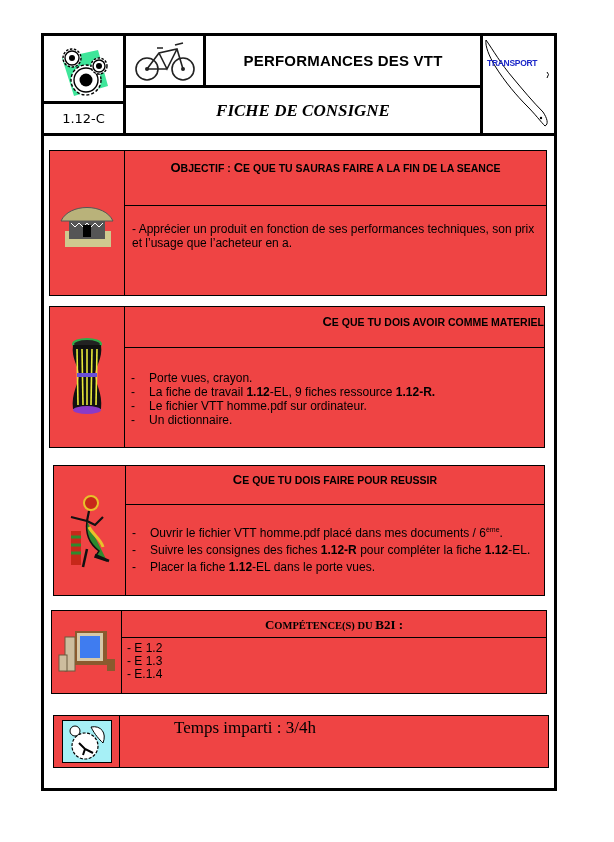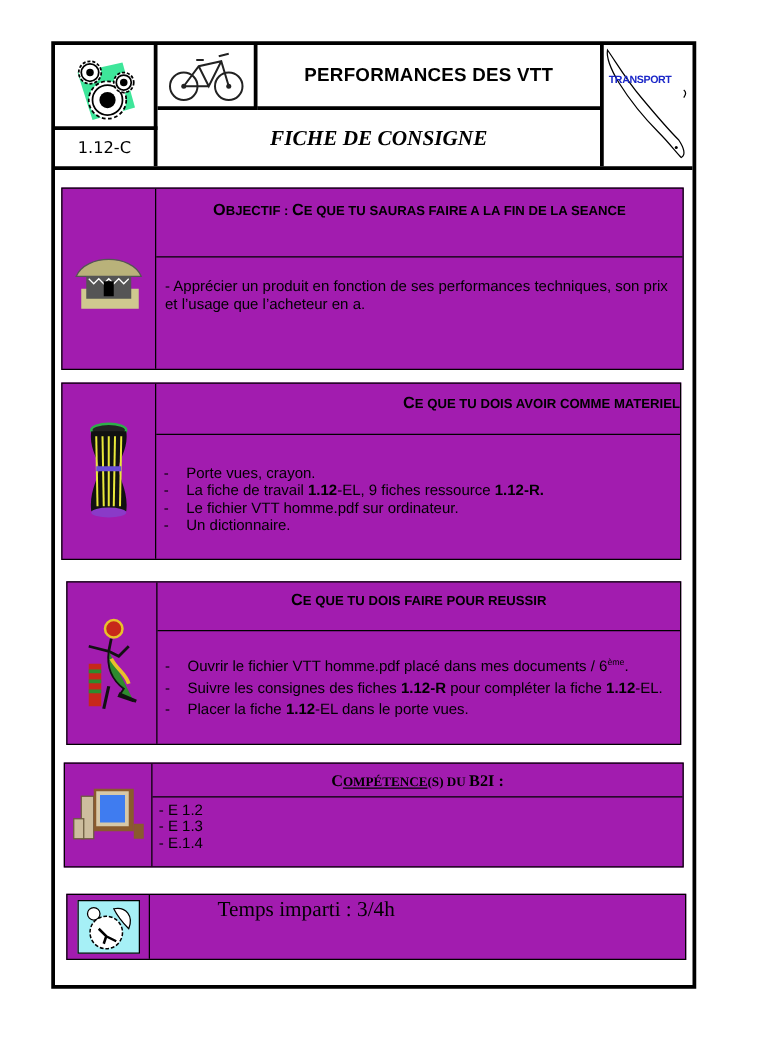--- a/index.html
+++ b/index.html
@@ -21,21 +21,21 @@
                 font-weight: bold; font-size: 15px; letter-spacing: 0.2px; }
   .subtitle-cell { left: 82px; top: 52px; width: 354px; height: 45px;
                    display: flex; align-items: center; justify-content: center;
                    font-family: "Liberation Serif", serif; font-style: italic; font-weight: bold; font-size: 17px; }
   .map-cell { left: 436px; top: 0; width: 74px; height: 97px; border-left-width: 3px; text-align: right; }
   .hdr-bottom { position: absolute; left: 0; top: 97px; width: 510px; height: 3px; background: #000; }
 
   .transport { position: absolute; left: 4px; top: 22px; font-size: 8.5px; font-weight: bold; color: #1b27c8; letter-spacing: -0.3px; }
 
   
-  .sec { position: absolute; border: 1px solid #000; background: #a21caf; }
+  .sec { position: absolute; border: 1px solid #000; background: #ef4444; }
   .sec .iconcol { position: absolute; left: 0; top: 0; bottom: 0; border-right: 1px solid #000; display:flex; align-items:center; justify-content:center; }
   .sec .head { position: absolute; right: 0; top: 0; border-bottom: 1px solid #000; font-weight: bold; font-size: 12px; text-align: center; }
   .sec .body { position: absolute; right: 0; bottom: 0; font-size: 12px; line-height: 14px; }
   .sc-big { font-size: 13px; }
   .sc-small { font-size: 10.5px; }
 
   ul.dash { list-style: none; }
   ul.dash li { position: relative; padding-left: 24px; }
   ul.dash li::before { content: "-"; position: absolute; left: 6px; }
   .b { font-weight: bold; }
@@ -166,21 +166,21 @@
       <svg width="60" height="46" viewBox="0 0 60 46">
         <rect x="8" y="8" width="10" height="34" fill="#cdbd9e" stroke="#6b5a3e"></rect>
         <rect x="18" y="2" width="32" height="34" fill="#8a5a2e"></rect>
         <rect x="20" y="4" width="26" height="28" fill="#d7c8a8"></rect>
         <rect x="23" y="7" width="20" height="22" fill="#3f7cf0"></rect>
         <rect x="2" y="26" width="8" height="16" fill="#cdbd9e" stroke="#6b5a3e"></rect>
         <rect x="50" y="30" width="8" height="12" fill="#8a5a2e"></rect>
       </svg>
     </div>
     <div class="head serif-head" style="left:70px;height:27px;padding-top:6px;">
-      <span style="font-size:13px;">C</span><span style="font-size:10.5px;text-decoration:underline;">OMPÉTENCE</span><span style="font-size:10.5px;">(S) DU </span><span style="font-size:13px;">B2I :</span>
+      <span style="font-size:13px;">C</span><span style="font-size:10.5px;">OMPÉTENCE</span><span style="font-size:10.5px;">(S) DU </span><span style="font-size:13px;">B2I :</span>
     </div>
     <div class="body" style="left:70px;top:27px;padding:4px 0 0 5px;line-height:13px;">
       <div>- E 1.2</div>
       <div>- E 1.3</div>
       <div>- E.1.4</div>
     </div>
   </div>
 
   <div class="sec" style="left:9px;top:679px;width:496px;height:53px;">
     <div class="iconcol" style="width:66px;">

